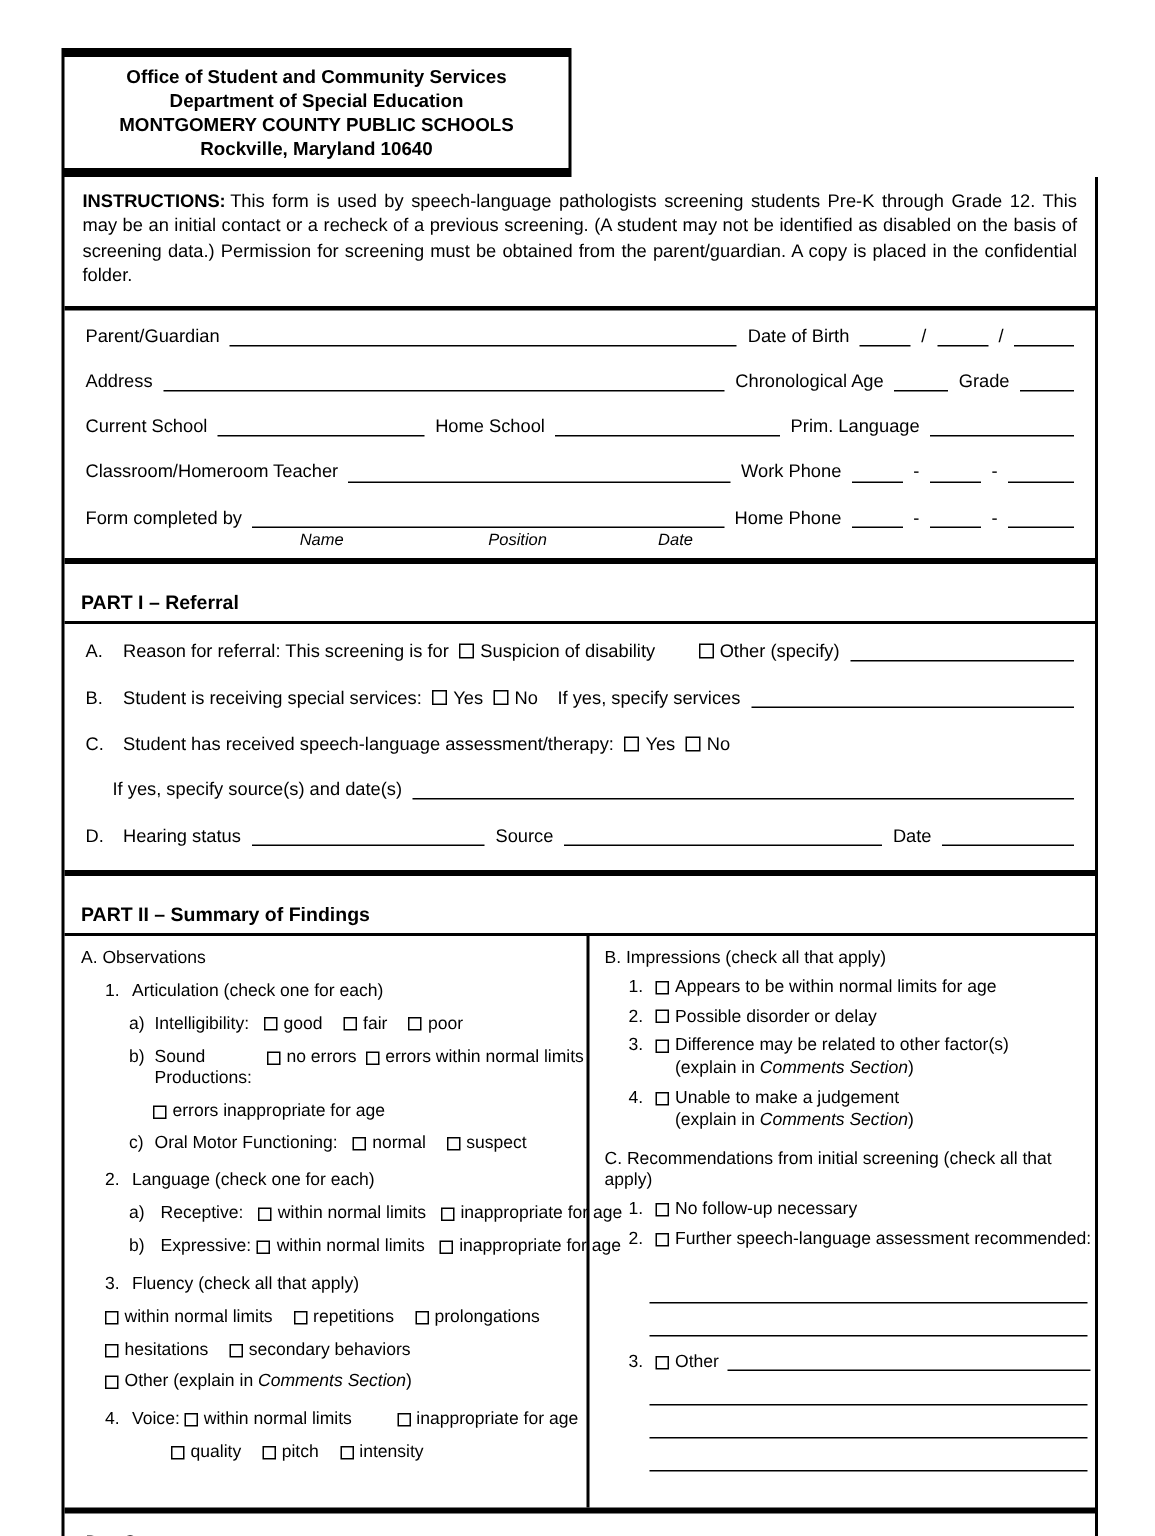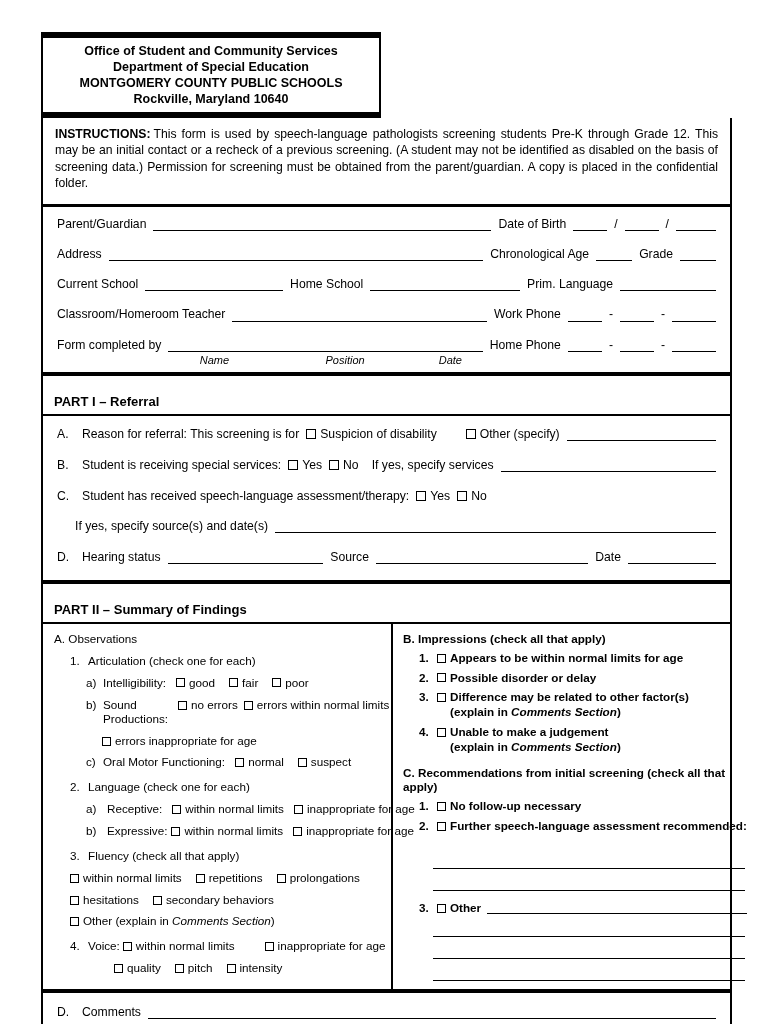--- a/index.html
+++ b/index.html
@@ -42,21 +42,21 @@
   .p1 { padding:11px 14px 4px; font-size:12.2px; }
   .p1row { display:flex; align-items:flex-end; column-gap:7px; margin-bottom:17px; }
   .num { flex:none; width:18px; line-height:1.15; }
   .cbl { display:inline-flex; align-items:center; white-space:nowrap; line-height:1.15; }
   .cb { width:10px; height:10px; border:1.5px solid #000; margin-right:4px; flex:none; background:#fff; }
   .sp28 { margin-left:22px; }
 
   
   .cols { display:flex; border-bottom:4px solid #000; font-size:11.7px; }
   .colL { width:350px; flex:none; border-right:2px solid #000; padding:8px 8px 8px 11px; }
-  .colR { flex:1; padding:8px 11px 8px 10px;font-weight:bold; }
+  .colR { flex:1; padding:8px 11px 24px 10px; }
   .r { display:flex; align-items:flex-start; margin-bottom:8px; line-height:1.2; }
   .r2 { display:flex; align-items:flex-start; margin-bottom:5.5px; line-height:1.2; }
   .in1 { margin-left:16px; } .in2 { margin-left:32px; } .in3 { margin-left:48px; }
   .n2 { flex:none; width:18px; }
   .n3 { flex:none; width:17px; }
   .gap10 { margin-left:10px; } .gap14 { margin-left:14px; } .gap30 { margin-left:30px; }
   .it { font-style:italic;margin-top:43px; }
   .cb2 { width:9px; height:9px; border:1.4px solid #000; margin-right:4px; margin-top:1px; flex:none; background:#fff; }
   .bl { border-bottom:1.5px solid #000; height:22px; margin-left:30px; margin-right:2px; }
   .mt10 { margin-top:12px; }

